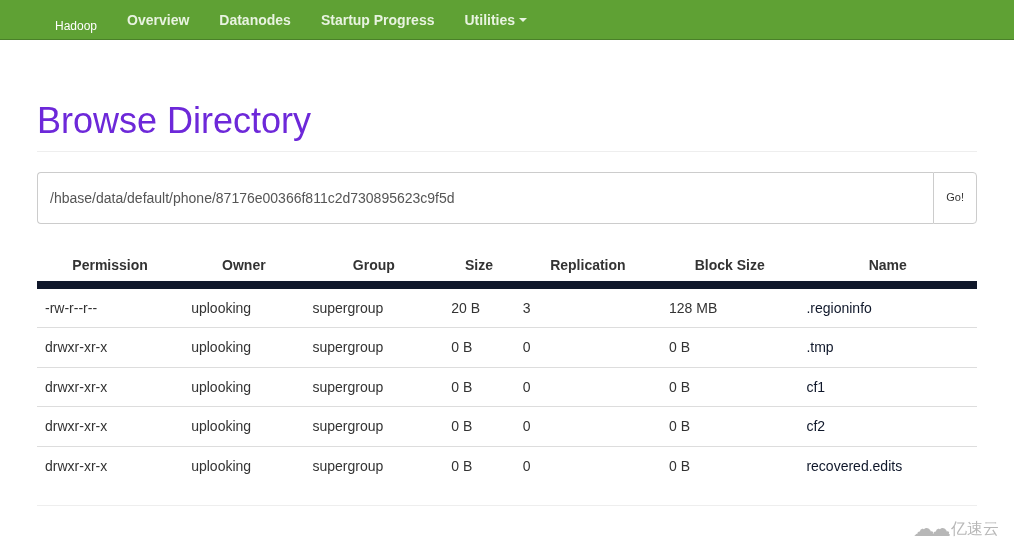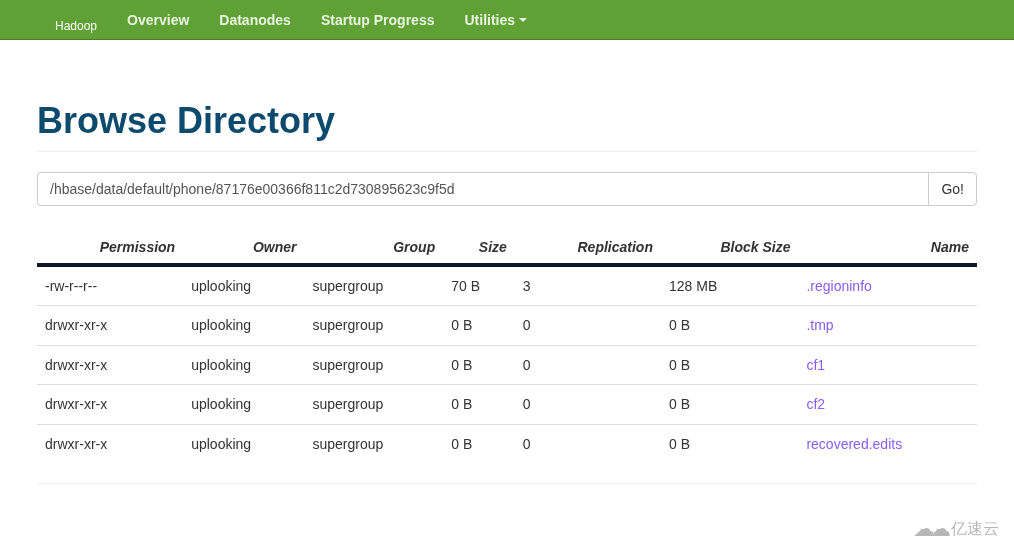--- a/index.html
+++ b/index.html
@@ -38,58 +38,57 @@
       border-top: 4px solid;
       border-right: 4px solid transparent;
       border-left: 4px solid transparent;
     }
     .container { max-width: 970px; margin: 0 auto; padding: 0 15px; }
     .page-header {
       padding: 40px 0 9px;
       margin: 20px 0 20px;
       border-bottom: 1px solid #eee;
     }
-    .page-header h1 { font-size: 36px; font-weight: 700; color: #0c4a6e; }
+    .page-header h1 { font-size: 36px; font-weight: 400; color: #6d28d9; }
     .input-group { display: flex; margin-bottom: 25px; }
     .form-control {
       flex: 1;
-      height: 34px;
+      height: 52px;
       padding: 6px 12px;
       font-size: 14px;
       line-height: 1.42857143;
       color: #555;
       background: #fff;
       border: 1px solid #ccc;
       border-radius: 4px 0 0 4px;
       border-right: none;
     }
     .btn {
       padding: 6px 12px;
-      font-size: 14px;
+      font-size: 11px;
       line-height: 1.42857143;
       border: 1px solid #ccc;
       background: #fff;
       color: #333;
       border-radius: 0 4px 4px 0;
       cursor: pointer;
     }
     .table { width: 100%; border-collapse: collapse; margin-bottom: 20px; }
     .table th {
-      text-align: right;
+      text-align: center;
       padding: 8px;
-      border-bottom: 4px solid #0f172a;
+      border-bottom: 8px solid #0f172a;
       font-weight: 700;
-      font-style: italic;
     }
     .table td {
       padding: 8px;
       border-top: 1px solid #ddd;
       line-height: 1.6;
     }
-    .table a { color: #8b5cf6; text-decoration: none; }
+    .table a { color: #0f172a; text-decoration: none; }
     .footer-hr { border: 0; border-top: 1px solid #eee; margin: 20px 0; }
     .footer { padding: 10px 0 20px; color: #333; }
     .watermark {
       position: fixed;
       bottom: 10px;
       right: 15px;
       font-size: 16px;
       color: #999;
       display: flex;
       align-items: center;
@@ -139,21 +138,21 @@
           <th>Replication</th>
           <th>Block Size</th>
           <th>Name</th>
         </tr>
       </thead>
     <tbody>
         <tr>
           <td>-rw-r--r--</td>
           <td>uplooking</td>
           <td>supergroup</td>
-          <td>70 B</td>
+          <td>20 B</td>
           <td>3</td>
           <td>128 MB</td>
           <td><a href="#">.regioninfo</a></td>
         </tr>
         <tr>
           <td>drwxr-xr-x</td>
           <td>uplooking</td>
           <td>supergroup</td>
           <td>0 B</td>
           <td>0</td>

